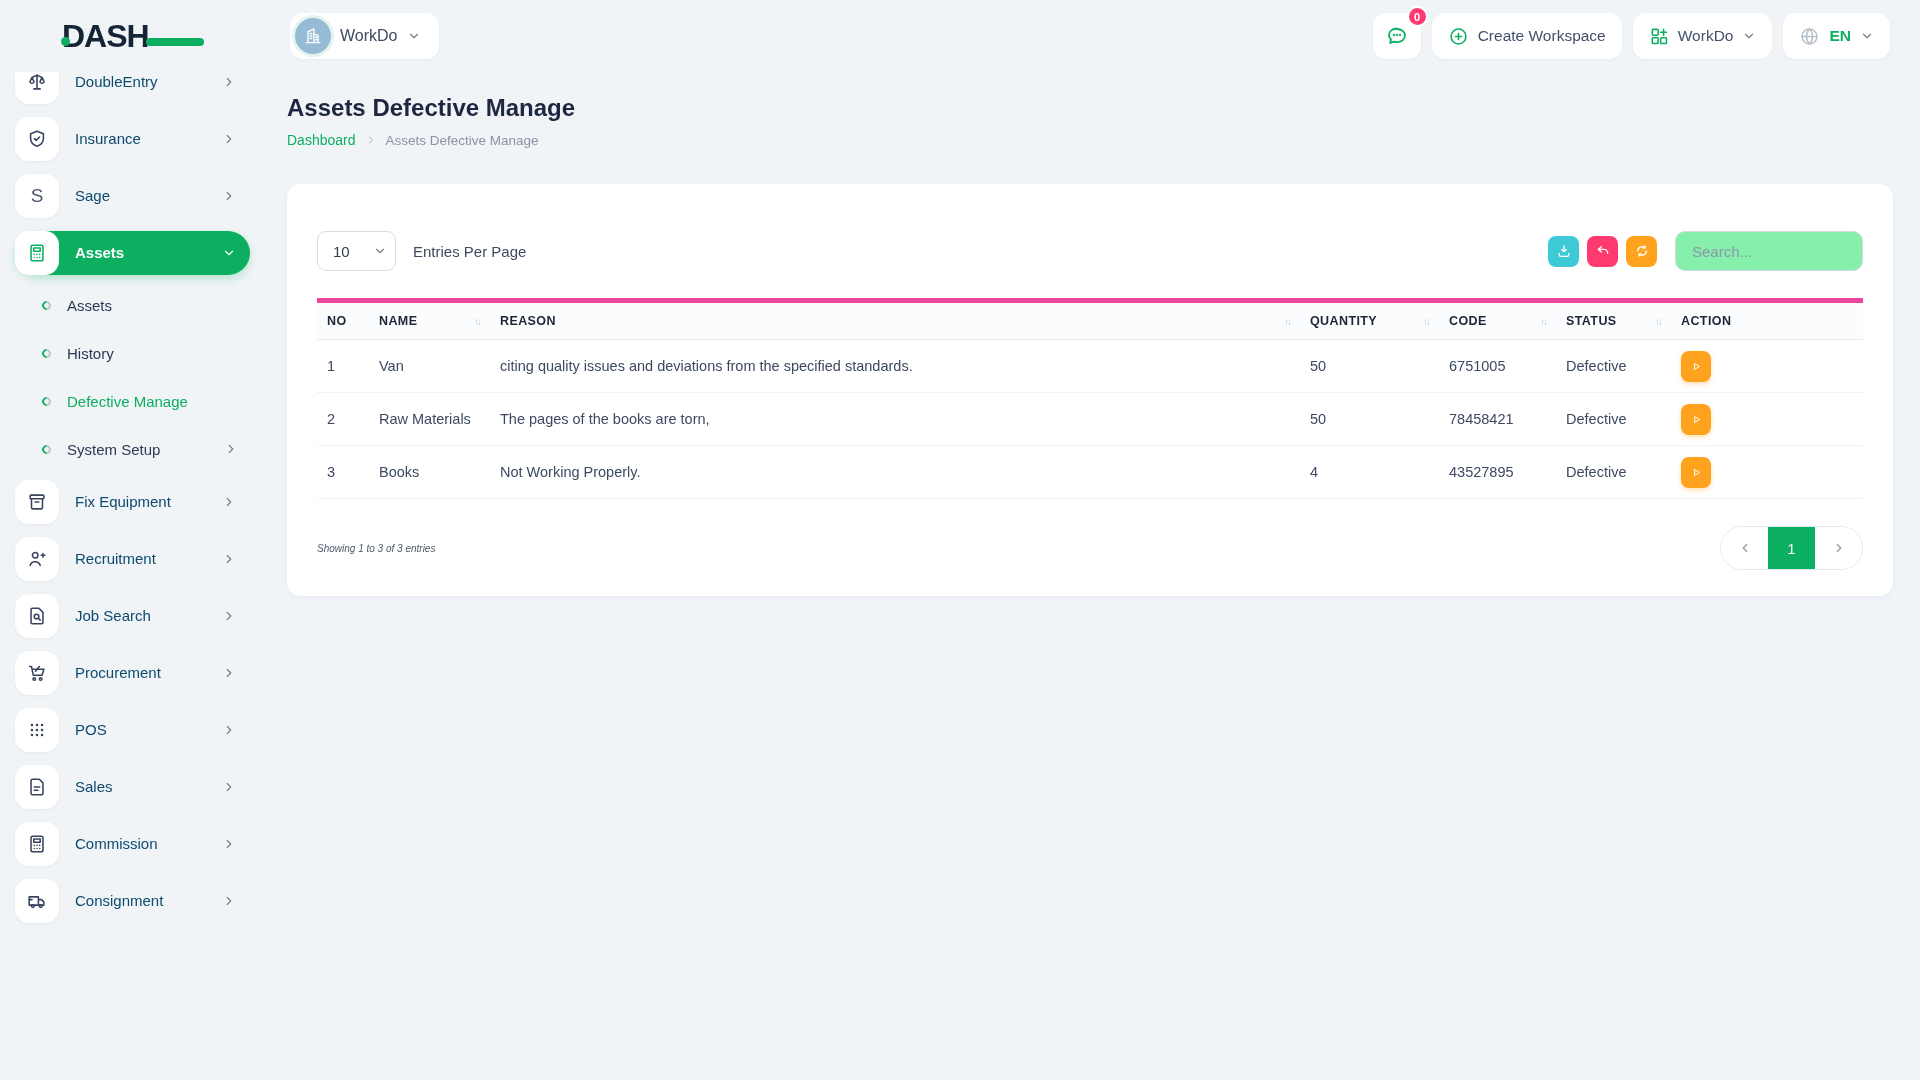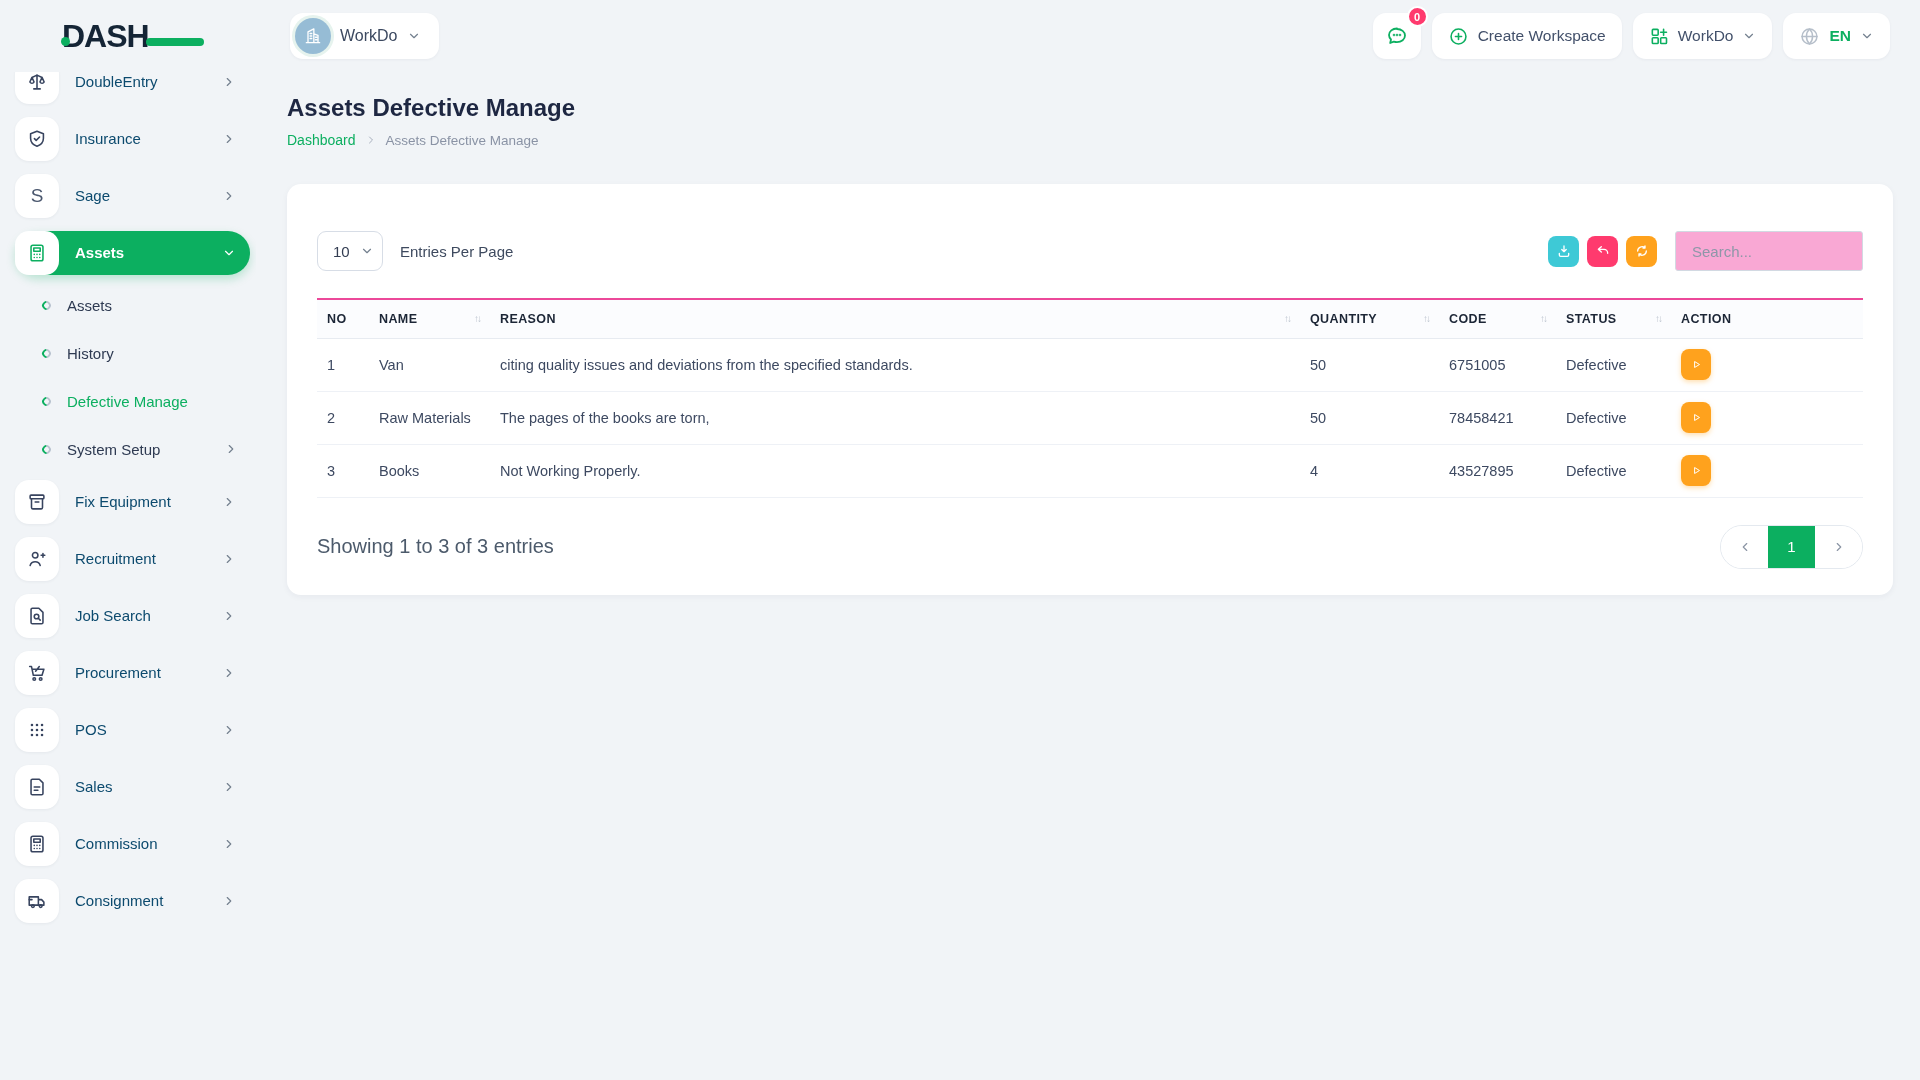--- a/index.html
+++ b/index.html
@@ -55,44 +55,44 @@
   .main{position:absolute;left:287px;top:72px;width:1606px;}
   .page-title{font-size:24px;font-weight:650;color:#1e2742;margin-top:22px;}
   .breadcrumb{display:flex;align-items:center;gap:9px;margin-top:10px;}
   .bc-link{font-size:14px;color:var(--green);cursor:pointer;}
   .bc-sep{width:12px;height:12px;stroke:#a7afbd;fill:none;stroke-width:2;stroke-linecap:round;stroke-linejoin:round;}
   .bc-current{font-size:13.5px;color:#8a93a5;}
 
   .card{margin-top:36px;background:#fff;border-radius:14px;box-shadow:0 2px 6px rgba(34,48,73,.05);padding:47px 30px 26px;}
   .toolbar{display:flex;align-items:center;}
   .select-wrap{position:relative;}
-  .entries-select{appearance:none;-webkit-appearance:none;width:66px;height:40px;border:1px solid #d7dde6;border-radius:9px;background:#fff;font-size:15px;color:#333d52;padding:0 24px 0 15px;font-family:"Liberation Sans",sans-serif;cursor:pointer;}
+  .entries-select{appearance:none;-webkit-appearance:none;width:79px;height:40px;border:1px solid #d7dde6;border-radius:9px;background:#fff;font-size:15px;color:#333d52;padding:0 24px 0 15px;font-family:"Liberation Sans",sans-serif;cursor:pointer;}
   .select-chev{position:absolute;right:9px;top:13px;pointer-events:none;}
   .entries-label{margin-left:17px;font-size:15px;color:#3e4a5f;}
   .toolbar-right{margin-left:auto;display:flex;align-items:center;}
   .sq-btn{width:31px;height:31px;border-radius:8px;border:none;display:flex;align-items:center;justify-content:center;cursor:pointer;margin-left:8px;}
   .sq-btn svg{width:16px;height:16px;stroke:#fff;fill:none;stroke-width:2;stroke-linecap:round;stroke-linejoin:round;}
   .btn-teal{background:var(--teal);}
   .btn-pink{background:var(--pink);}
   .btn-orange{background:var(--orange);}
-  .search-input{margin-left:18px;width:188px;height:40px;border:1px solid #d2d9e2;border-radius:3px;padding:0 16px;font-size:15px;color:#333;font-family:"Liberation Sans",sans-serif;background:#f9a8d4;}
+  .search-input{margin-left:18px;width:188px;height:40px;border:1px solid #d2d9e2;border-radius:10px;padding:0 16px;font-size:15px;color:#333;font-family:"Liberation Sans",sans-serif;background:#86efac;}
   .search-input::placeholder{color:#8d97a8;}
 
   table{width:100%;border-collapse:collapse;margin-top:27px;table-layout:fixed;}
-  thead th{height:39px;border-top:2px solid #ec4899;border-bottom:1px solid #e7ebf1;background:#fbfcfe;padding:0 10px;font-size:12.5px;font-weight:700;color:#1c2636;letter-spacing:.4px;cursor:pointer;}
+  thead th{height:39px;border-top:5px solid #ec4899;border-bottom:1px solid #e7ebf1;background:#fbfcfe;padding:0 10px;font-size:12.5px;font-weight:700;color:#1c2636;letter-spacing:.4px;cursor:pointer;}
   thead th .th-in{display:flex;align-items:center;justify-content:space-between;}
   .sort{font-size:10px;color:#bcc4cf;letter-spacing:-2px;font-weight:400;}
   tbody td{height:53px;border-bottom:1px solid #eef1f6;padding:0 10px;font-size:14.5px;color:#3d4961;}
   .col-no{width:52px;} .col-name{width:121px;} .col-reason{width:810px;}
   .col-qty{width:139px;} .col-code{width:117px;} .col-status{width:115px;} .col-action{width:192px;}
   .action-btn{width:30px;height:31px;border-radius:8px;border:none;background:var(--orange);display:flex;align-items:center;justify-content:center;cursor:pointer;box-shadow:0 2px 5px rgba(255,162,29,.35);}
   .action-btn svg{width:13px;height:13px;stroke:#fff;fill:none;stroke-width:1.8;stroke-linejoin:round;}
 
   .table-footer{display:flex;align-items:center;margin-top:27px;}
-  .showing{font-size:20px;color:#4c5a6b;}
+  .showing{font-size:10px;color:#4c5a6b;font-style:italic;}
   .pagination{margin-left:auto;display:flex;height:44px;border:1px solid #e4e9ef;border-radius:23px;overflow:hidden;background:#fff;}
   .page-btn{width:47px;display:flex;align-items:center;justify-content:center;cursor:pointer;background:#fff;border:none;}
   .page-btn svg{width:14px;height:14px;stroke:#8b95a5;fill:none;stroke-width:2;stroke-linecap:round;stroke-linejoin:round;}
   .page-current{width:47px;display:flex;align-items:center;justify-content:center;background:var(--green);color:#fff;font-size:15px;cursor:pointer;}
 </style>
 </head>
 <body>
 
 <div class="topbar">
   <div class="logo">

